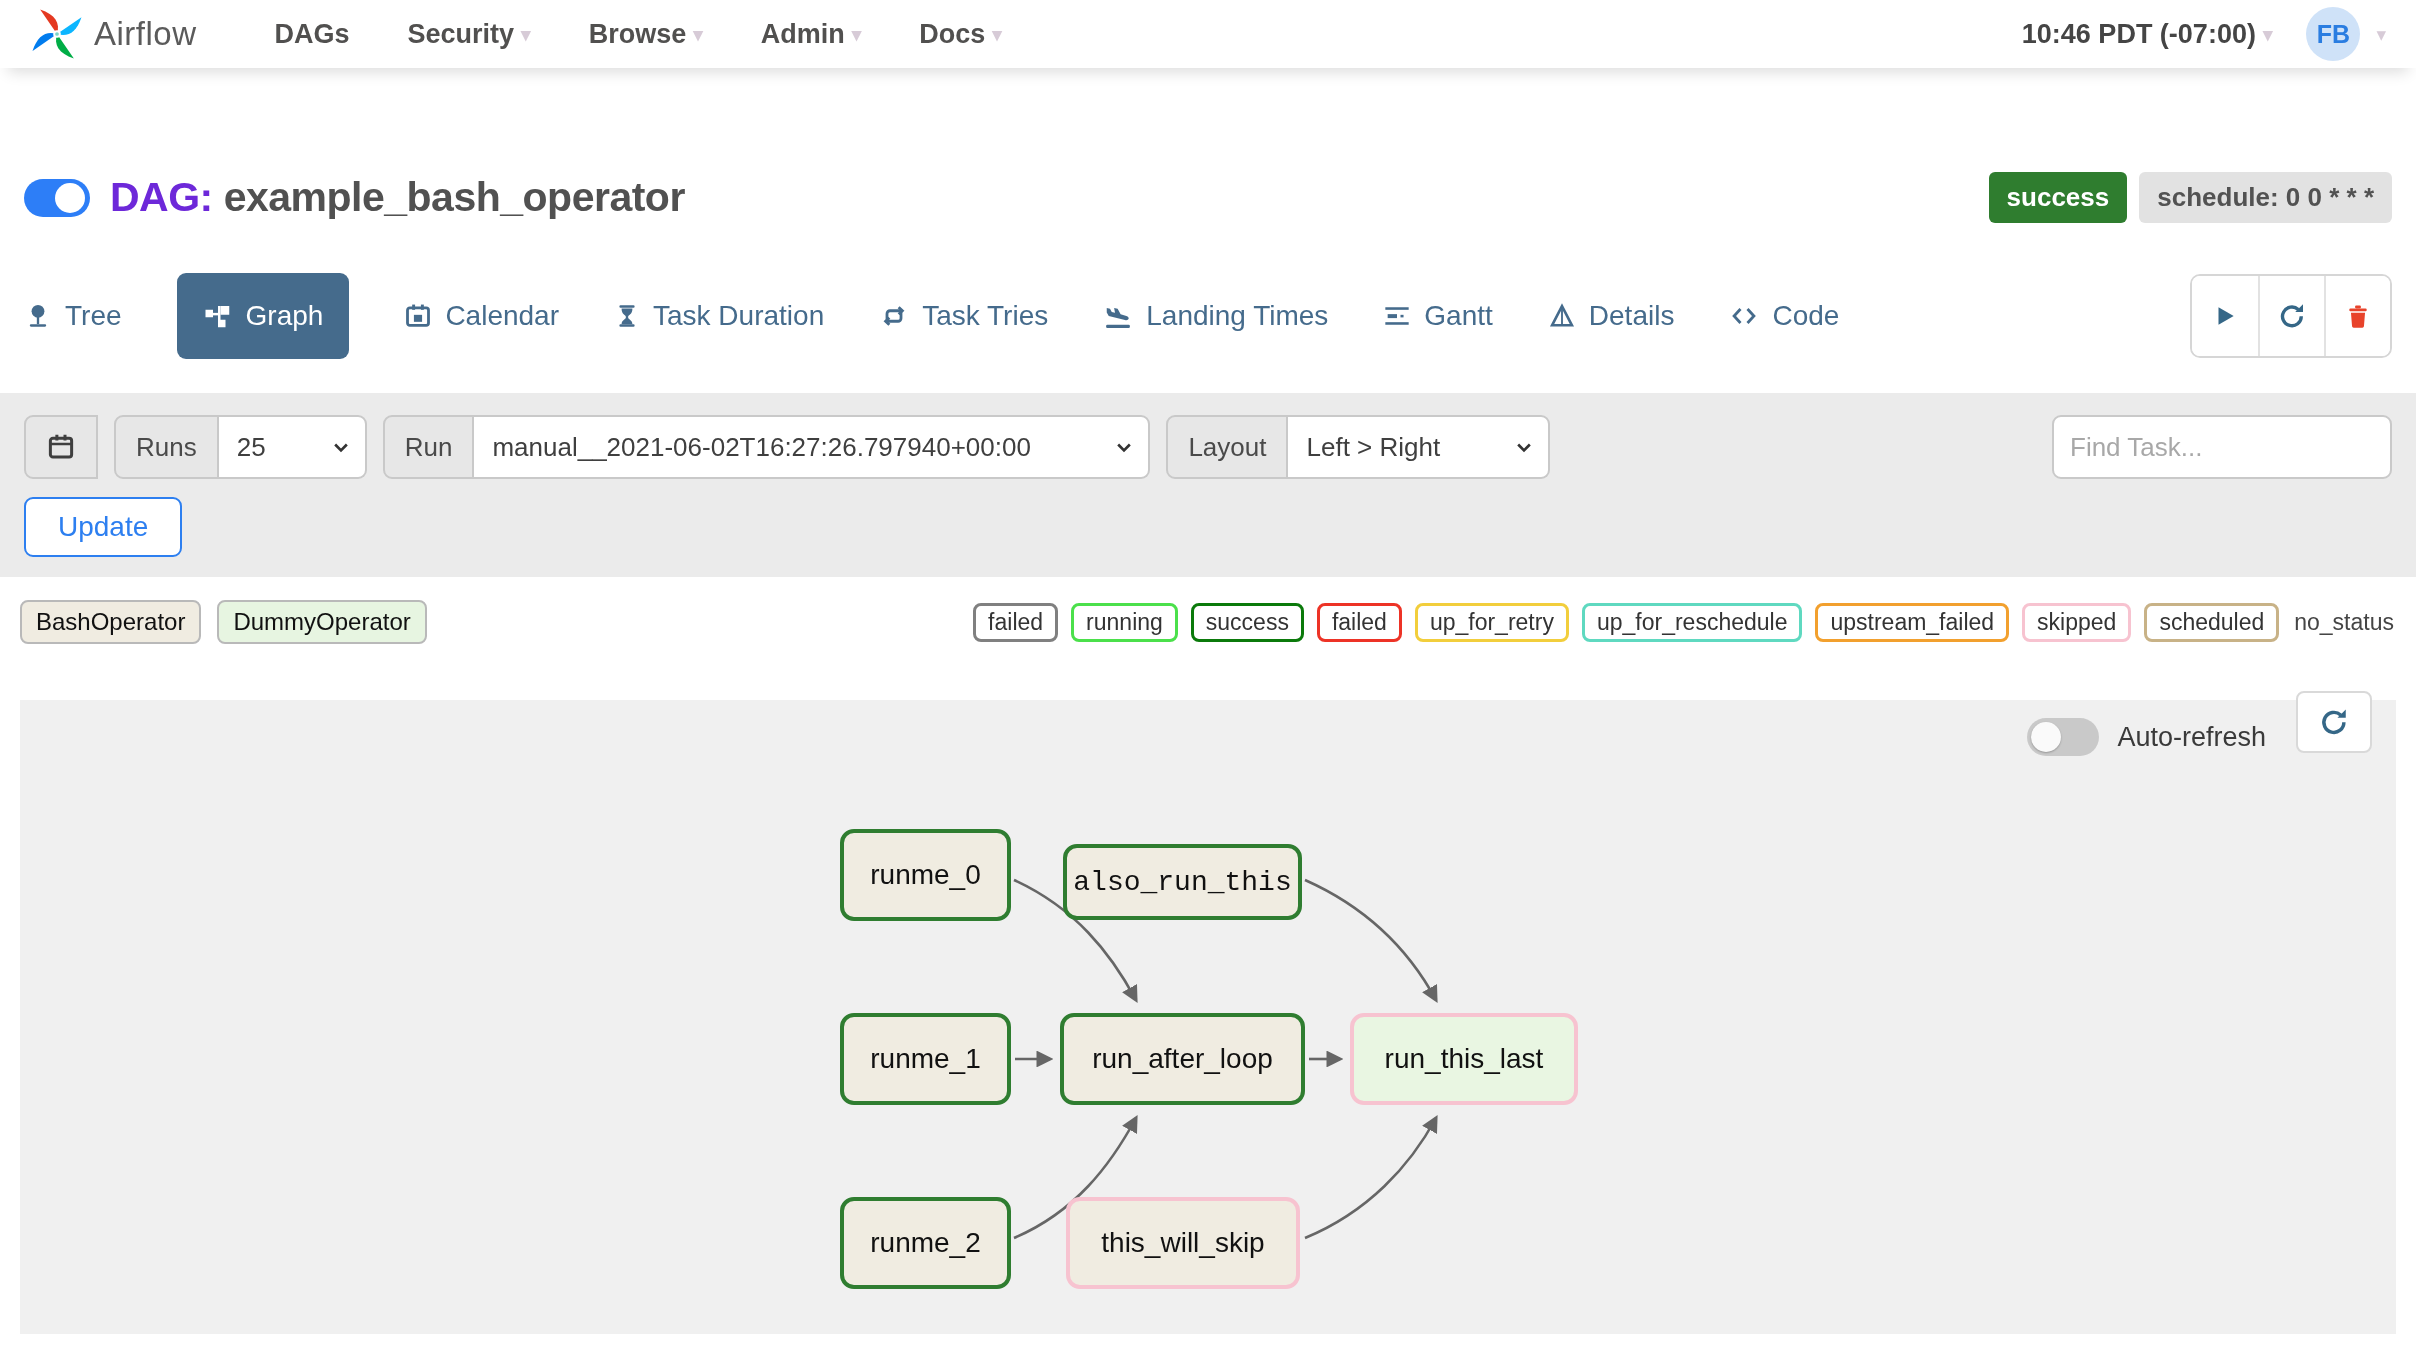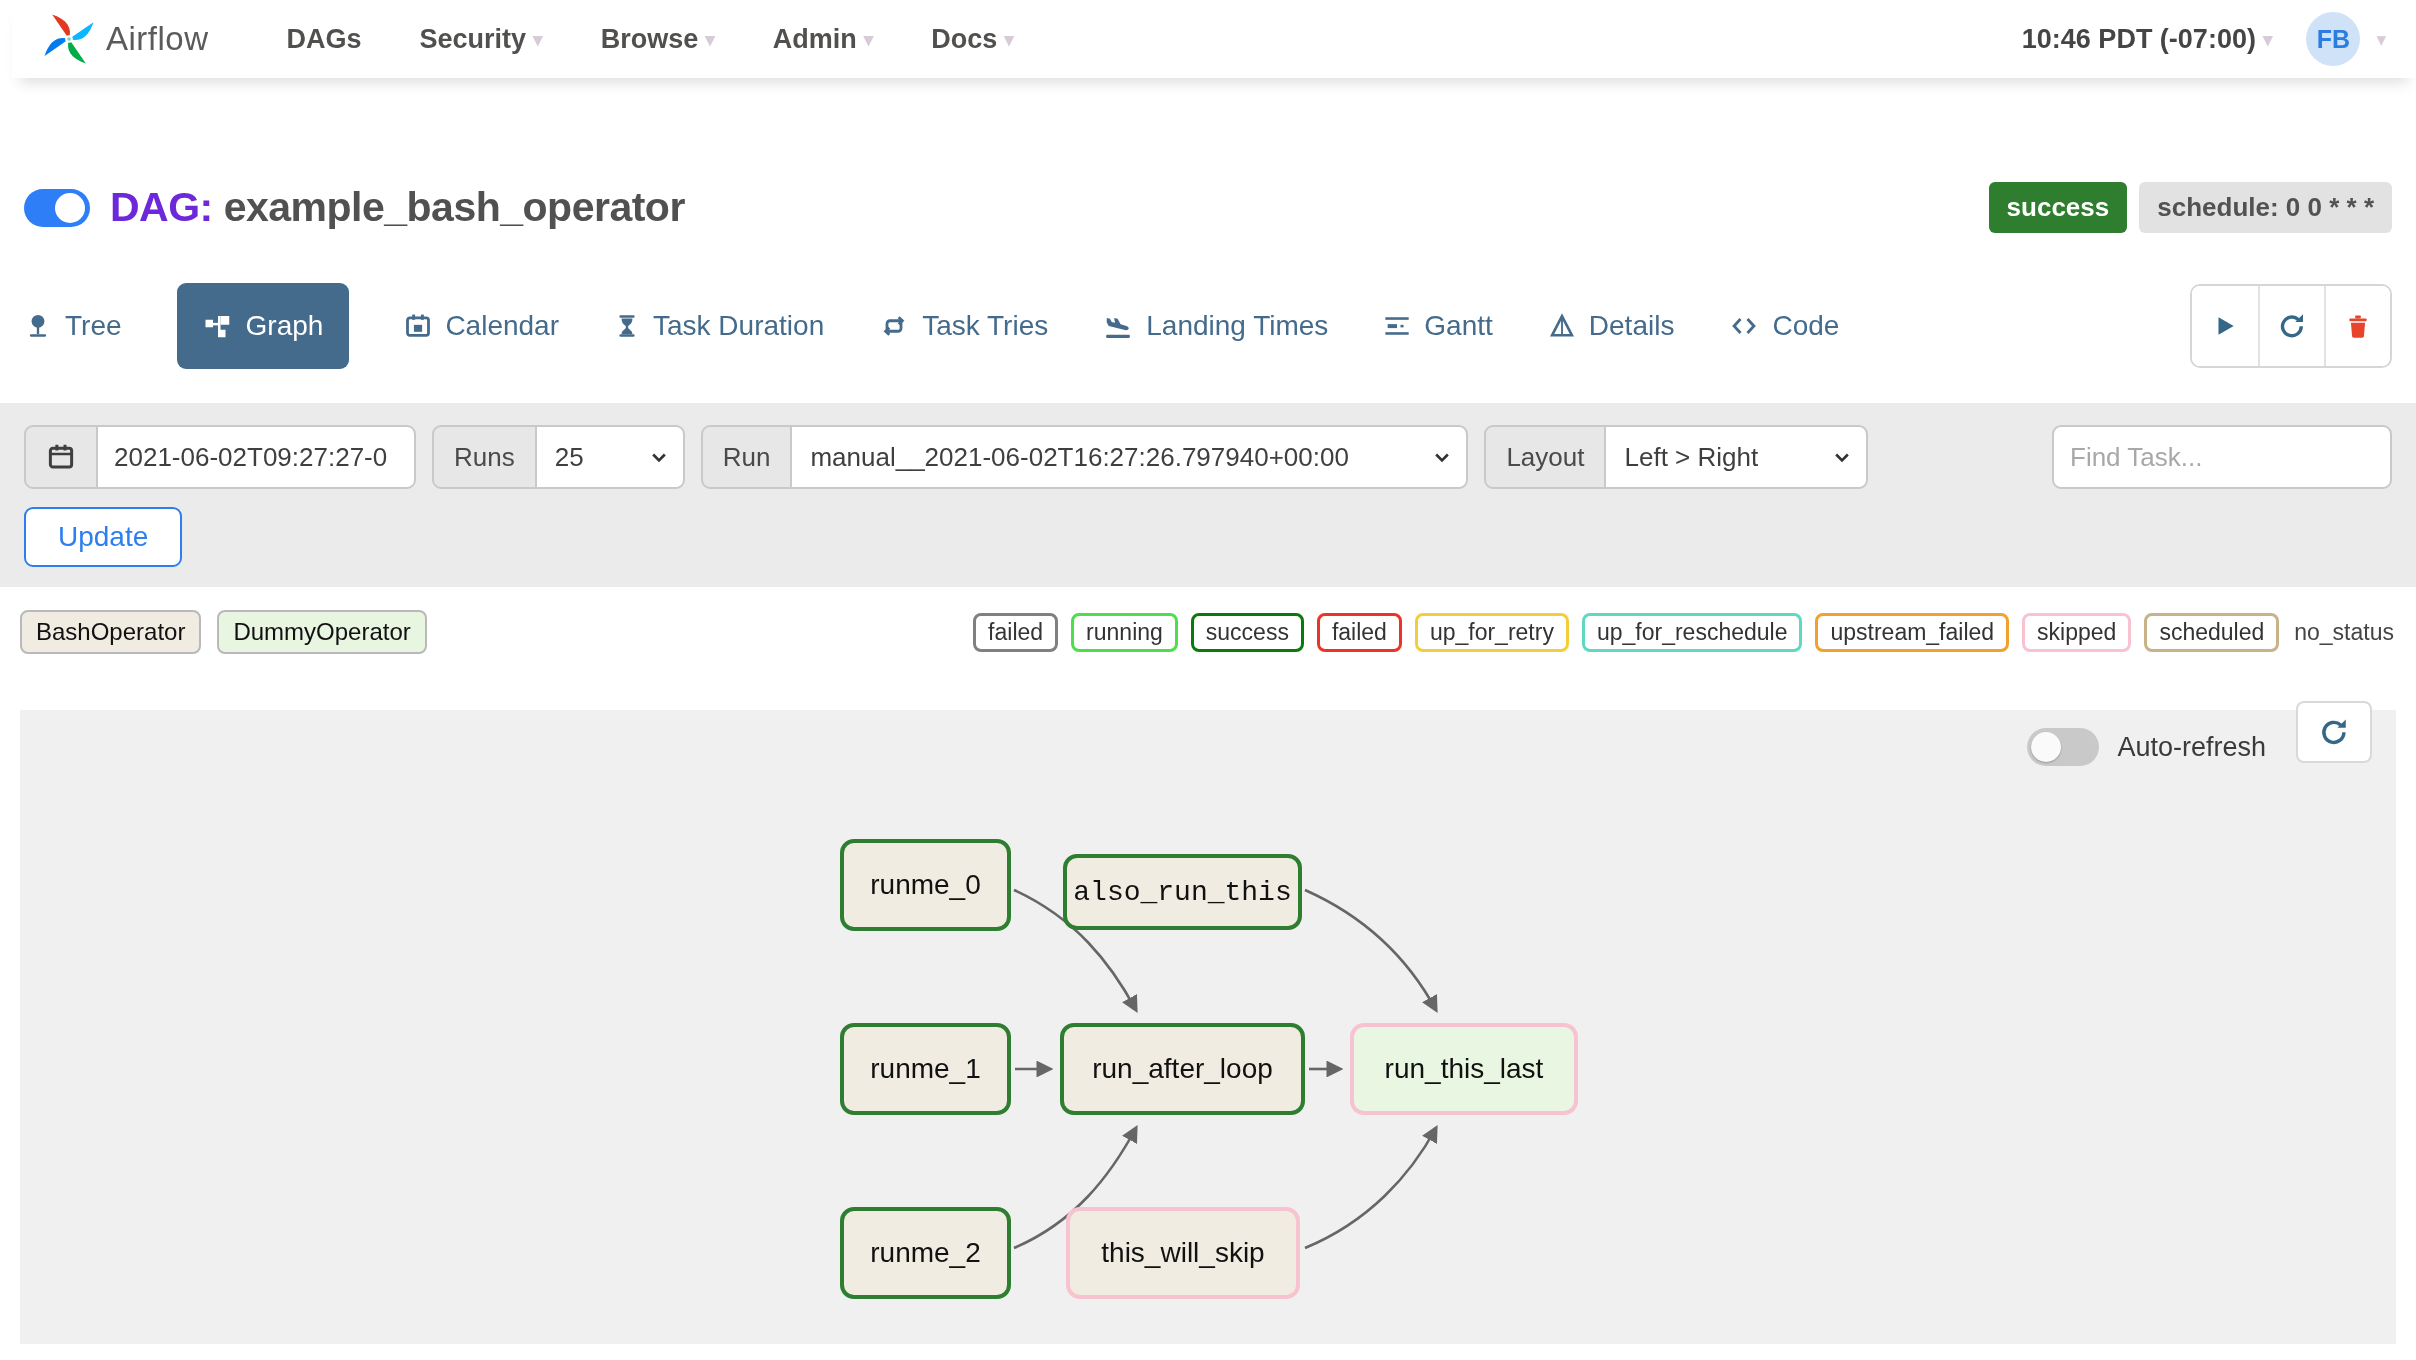--- a/index.html
+++ b/index.html
@@ -1,21 +1,21 @@
 <!DOCTYPE html>
 <html><head>
 <meta charset="utf-8">
 <style>
   * { box-sizing: border-box; margin: 0; padding: 0; }
   html,body { width:2416px; height:1360px; overflow:hidden; background:#fff;
     font-family:"Liberation Sans", sans-serif; color:#333; }
 
   
-  .navbar { height:78px; display:flex; align-items:center; padding:0 30px;
-    background:#fff; box-shadow:0 12px 14px -8px rgba(0,0,0,.14); position:relative; z-index:10;margin-left:12px; }
+  .navbar { height:68px; display:flex; align-items:center; padding:0 30px;
+    background:#fff; box-shadow:0 12px 14px -8px rgba(0,0,0,.14); position:relative; z-index:10; }
   .brand { display:flex; align-items:center; gap:10px; }
   .brand-name { font-size:33px; color:#5b5b5b; letter-spacing:.5px; }
   .nav-items { display:flex; align-items:center; gap:58px; margin-left:78px; }
   .nav-item { display:flex; align-items:center; gap:7px; font-size:27px; font-weight:700; color:#51504f; cursor:pointer; }
   .caret { color:#d7cbd7; font-size:19px; line-height:1; }
   .nav-right { margin-left:auto; display:flex; align-items:center; gap:16px; }
   .clock { font-size:27px; font-weight:700; color:#454545; }
   .avatar { width:54px; height:54px; border-radius:50%; background:#cfe2f8; color:#2a7de1;
     font-weight:700; font-size:25px; display:flex; align-items:center; justify-content:center; margin-left:18px; }
 
@@ -238,21 +238,20 @@
   <div class="filter-row">
     <div class="igroup">
       <div class="addon">
         <svg width="30" height="30" viewBox="0 0 24 24">
           <rect x="3.5" y="5" width="17" height="15" rx="2" fill="none" stroke="#3f3f3f" stroke-width="2.4"></rect>
           <rect x="7.5" y="2.2" width="2.4" height="4.6" fill="#3f3f3f"></rect>
             <rect x="14" y="2.2" width="2.4" height="4.6" fill="#3f3f3f"></rect>
           <rect x="3.5" y="8.6" width="17" height="2" fill="#3f3f3f"></rect>
         </svg>
       </div>
-      <input class="field text-input" style="width: 318px;" value="2021-06-02T09:27:27-0">
     </div>
     <div class="igroup">
       <div class="addon">Runs</div>
       <div class="select" style="width:148px;">
         <span>25</span>
         <svg width="20" height="20" viewBox="0 0 24 24" fill="none" stroke="#333" stroke-width="3.2">
             <path d="M5 9 L12 16 L19 9"></path>
           </svg>
       </div>
     </div>

